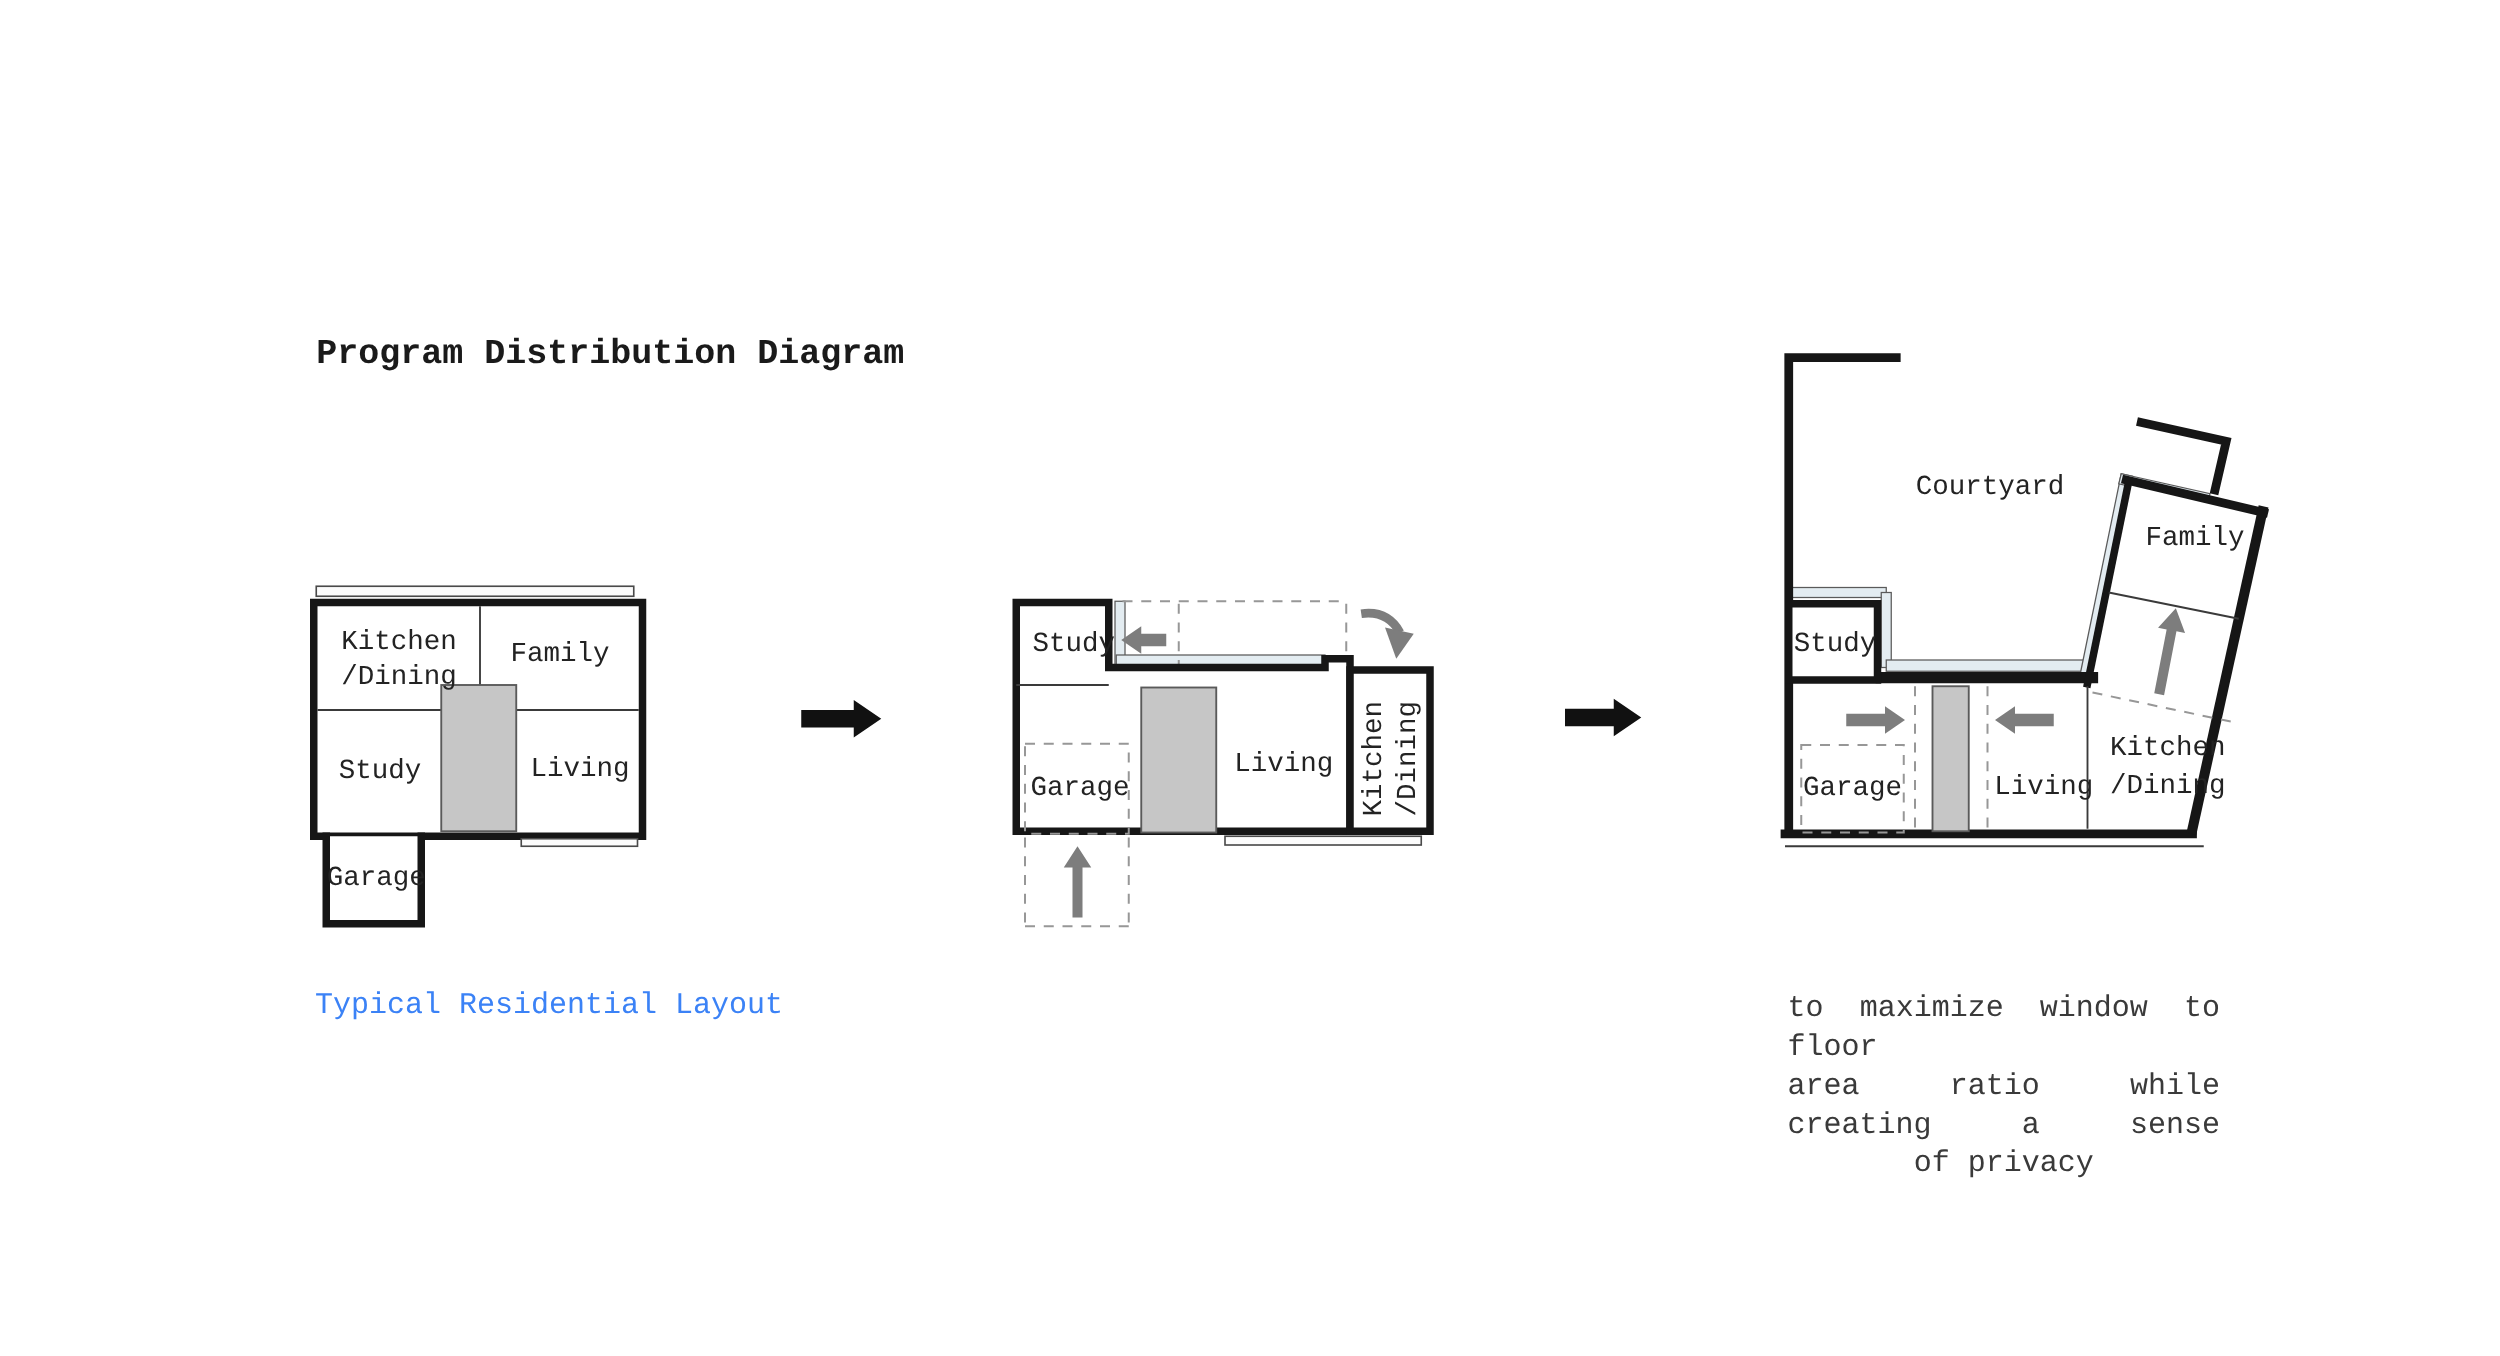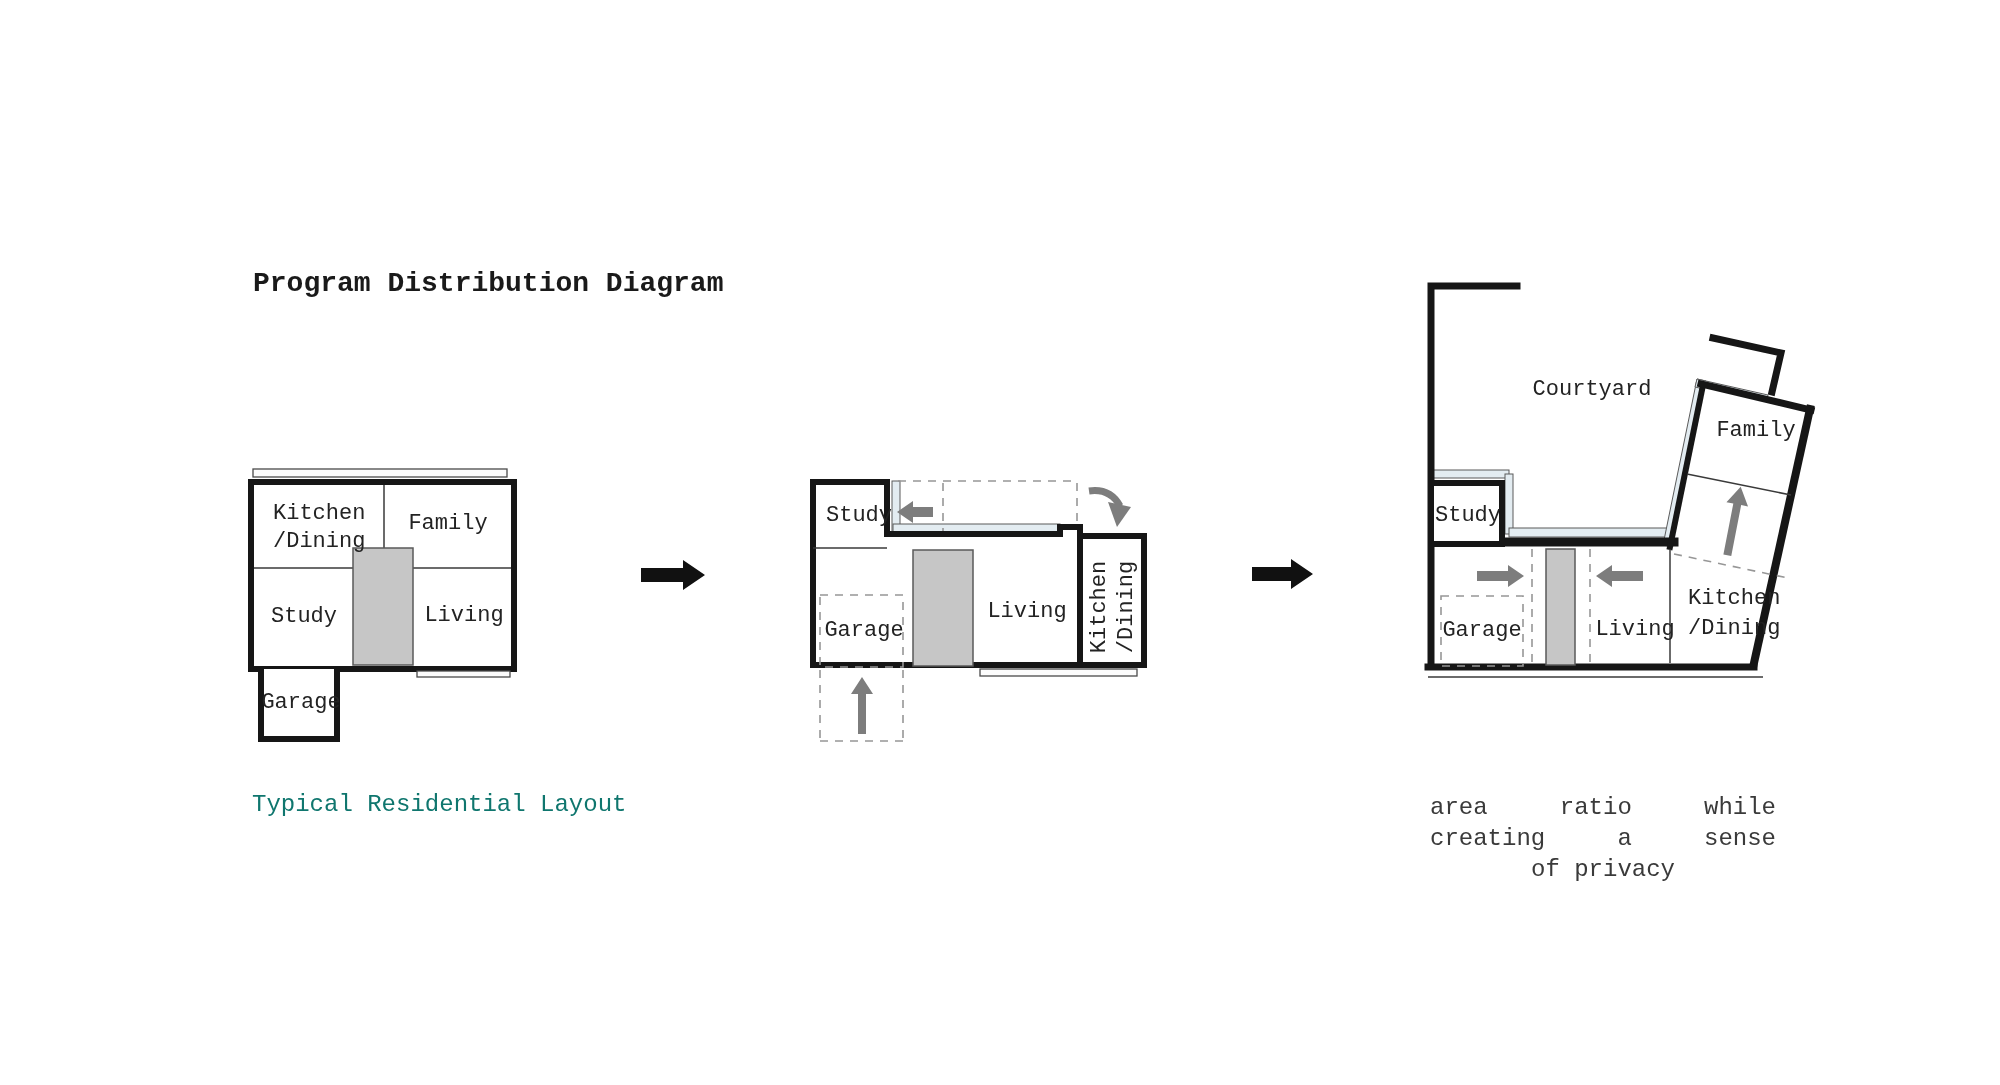--- a/index.html
+++ b/index.html
@@ -24,21 +24,21 @@
   .lbl-block { position:absolute; font-size:22px; color:#232323; line-height:28px; text-align:left; }
   .lbl-rot {
     position:absolute; font-size:22px; color:#232323; line-height:27px; text-align:left;
     transform:translate(-50%,-50%) rotate(-90deg); white-space:nowrap;
   }
   .title {
     position:absolute; left:253px; top:268px; font-size:28px; font-weight:bold;
     color:#1a1a1a; white-space:nowrap;
   }
   .caption {
-    position:absolute; font-size:24px; color:#0f766e; white-space:nowrap;
+    position:absolute; font-size:24px; color:#3b82f6; white-space:nowrap;
   }
   .cap-block { position:absolute; left:1430px; top:792px; width:346px; font-size:24px; color:#3a3a3a; line-height:31px; }
   .cap-line { text-align:justify; text-align-last:justify; }
   .cap-line.last { text-align-last:center; }
 </style>
 </head>
 <body>
 
 <div class="canvas">
 
@@ -140,17 +140,18 @@
   <div class="lbl" style="left:1468px; top:516px;">Study</div>
   <div class="lbl" style="left:1482px; top:631px;">Garage</div>
   <div class="lbl" style="left:1635px; top:630px;">Living</div>
   <div class="lbl" style="left:1756px; top:431px;">Family</div>
   <div class="lbl-block" style="left:1688px; top:584px; line-height:30px;">
     <div>Kitchen</div>
     <div>/Dining</div>
   </div>
 
   <div class="cap-block">
+    <div class="cap-line">to maximize window to floor</div>
     <div class="cap-line">area ratio while creating a sense</div>
     <div class="cap-line last">of privacy</div>
   </div>
 
 </div>
 
 </body></html>

